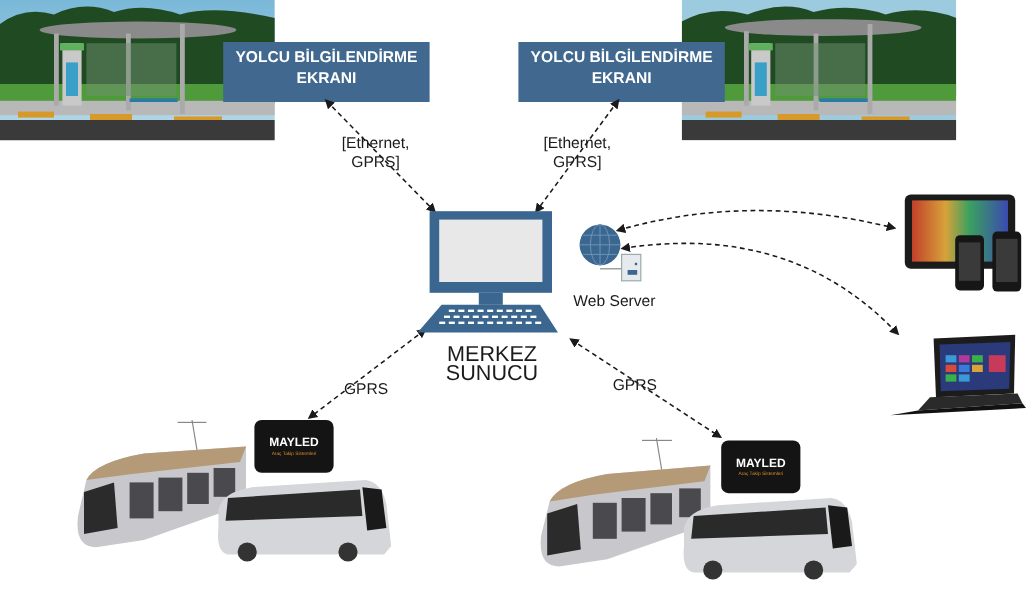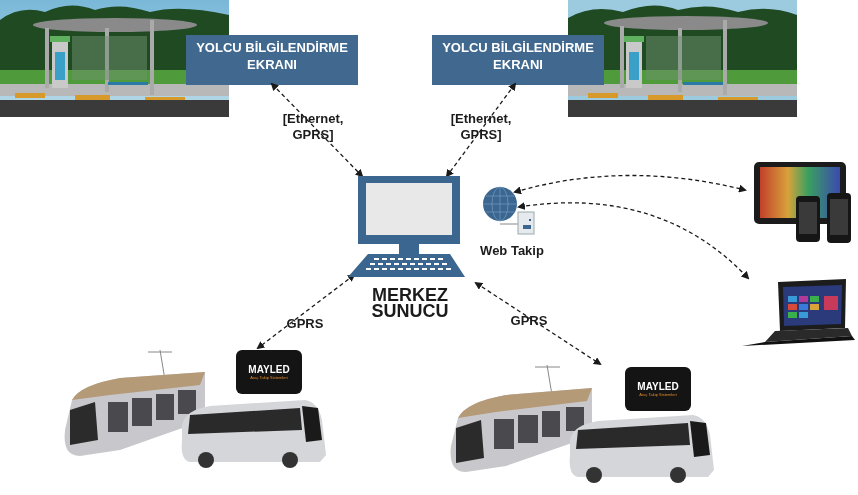--- a/index.html
+++ b/index.html
@@ -2,25 +2,25 @@
 <html><head>
 <meta charset="utf-8">
 <style>
   html, body { margin: 0; padding: 0; background: #ffffff; }
   body { width: 858px; height: 495px; position: relative; overflow: hidden;
          font-family: "Liberation Sans", "DejaVu Sans", sans-serif; }
   .scene { position: absolute; overflow: hidden; }
   .label-box { position: absolute; background: #41698f; color: #fff;
                font-weight: bold; font-size: 13px; line-height: 17px;
                text-align: center; padding: 4px 6px; box-sizing: border-box; }
-  .txt { position: absolute; font-weight: bold; font-size: 13px; color: #1b1b1b;
+  .txt { position: absolute; font-weight: normal; font-size: 13px; color: #1b1b1b;
          text-align: center; line-height: 16px; }
   svg { position: absolute; left: 0; top: 0; }
   .mayled { position: absolute; background: #141414; border-radius: 6px;
-            color: #fff; font-weight: bold; text-align: center; margin-left: 24px; }
+            color: #fff; font-weight: bold; text-align: center; }
   .mayled .sub { color: #e08a2a; font-size: 4px; font-weight: normal; }
 </style>
 </head>
 <body>
 
 <div class="scene" style="left:0;top:0;width:229px;height:117px;">
   <svg width="229" height="117" viewBox="0 0 229 117">
     <defs>
       <linearGradient id="sky" x1="0" y1="0" x2="0" y2="1">
         <stop offset="0" stop-color="#7ab8d8"></stop>
@@ -150,21 +150,21 @@
     <line x1="500" y1="187" x2="500" y2="221"></line>
     <line x1="483" y1="204" x2="517" y2="204"></line>
     <line x1="486" y1="196" x2="514" y2="196"></line>
     <line x1="486" y1="212" x2="514" y2="212"></line>
   </g>
   <line x1="500" y1="224" x2="518" y2="224" stroke="#888" stroke-width="1"></line>
   <rect x="518" y="212" width="16" height="22" fill="#e6eaee" stroke="#9aa" stroke-width="1"></rect>
   <rect x="523" y="225" width="8" height="4" fill="#3a6690"></rect>
   <rect x="529" y="219" width="2" height="2" fill="#3a6690"></rect>
 </svg>
-<div class="txt" style="left:462px;top:243px;width:100px;">Web Takip</div>
+<div class="txt" style="left:462px;top:243px;width:100px;">Web Server</div>
 
 <div class="txt" style="left:280px;top:316px;width:50px;">GPRS</div>
 <div class="txt" style="left:504px;top:313px;width:50px;">GPRS</div>
 
 <svg width="858" height="495">
   <defs>
     <linearGradient id="andr" x1="0" y1="0" x2="1" y2="0">
       <stop offset="0" stop-color="#c2402a"></stop>
         <stop offset="0.35" stop-color="#d7a23a"></stop>
       <stop offset="0.6" stop-color="#3aa060"></stop>

